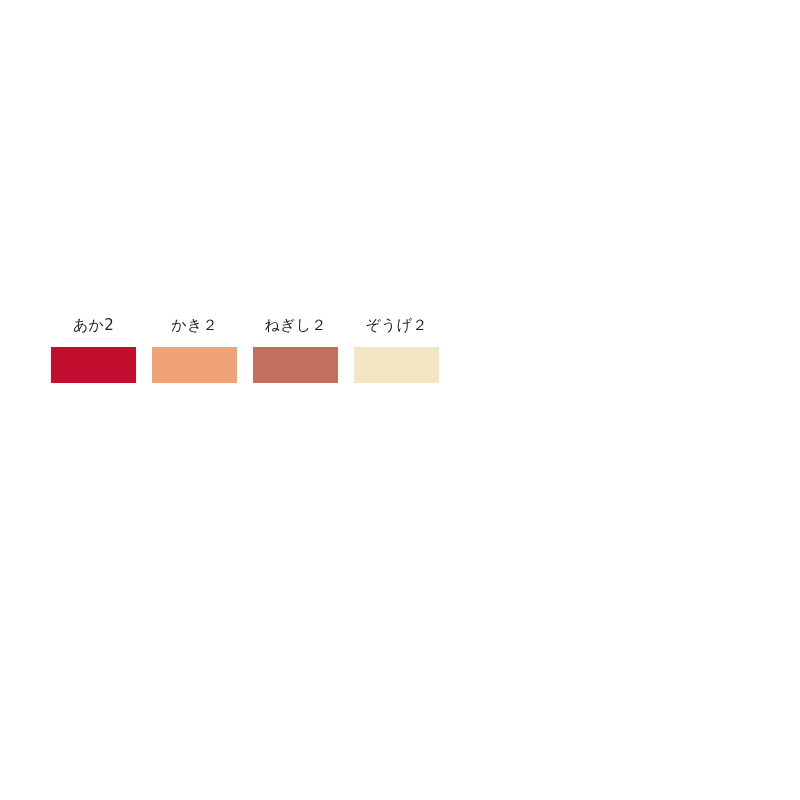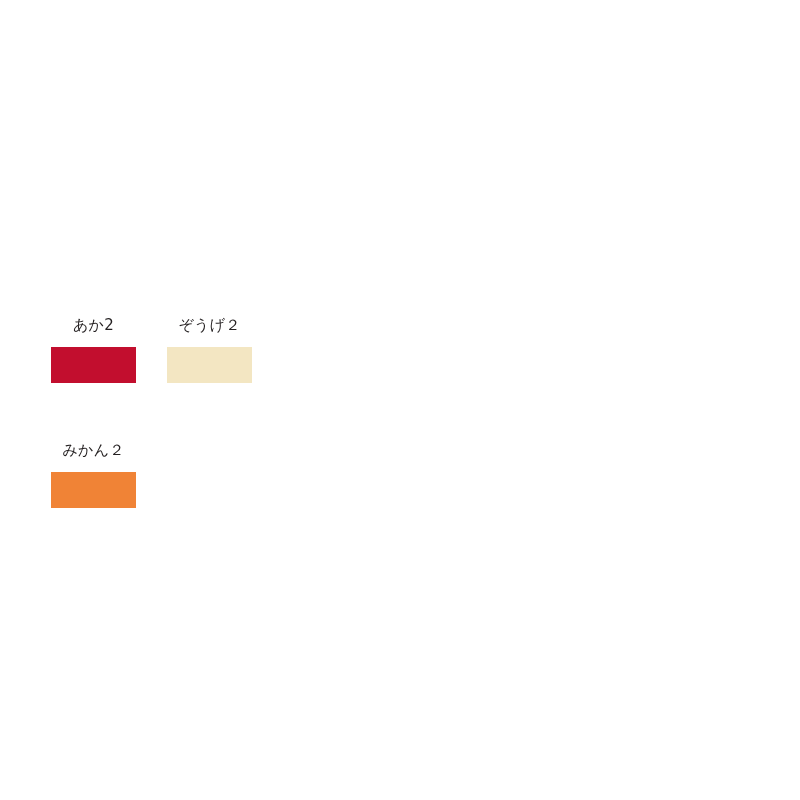--- a/index.html
+++ b/index.html
@@ -26,21 +26,20 @@
     left: 51px;
     top: 316px;
     width: 698px;
   }
 
   .swatch-row {
     display: flex;
     flex-direction: row;
     align-items: flex-start;
     margin-bottom: 58px;
-    gap: 15px;
   }
 
   .swatch-cell {
     width: 85px;
     margin-right: 16px;
     display: flex;
     flex-direction: column;
     align-items: center;
   }
   .swatch-cell:last-child {
@@ -71,26 +70,30 @@
 <div id="palette-page" style="background-color: rgb(255, 255, 255);">
 
   <div class="swatch-grid">
 
     <div class="swatch-row">
       <div class="swatch-cell">
         <div class="swatch-label">あか2</div>
         <div class="swatch-chip" style="background-color: rgb(194, 14, 46);"></div>
       </div>
       <div class="swatch-cell">
+        <div class="swatch-label">かき２</div>
+        <div class="swatch-chip" style="background-color: rgb(240, 163, 117);"></div>
+      </div>
+      <div class="swatch-cell">
+        <div class="swatch-label">ねぎし２</div>
+        <div class="swatch-chip" style="background-color: rgb(194, 112, 93);"></div>
+      </div>
+      <div class="swatch-cell">
         <div class="swatch-label">ぞうげ２</div>
         <div class="swatch-chip" style="background-color: rgb(243, 230, 194);"></div>
       </div>
     </div>
 
     <div class="swatch-row">
-      <div class="swatch-cell">
-        <div class="swatch-label">みかん２</div>
-        <div class="swatch-chip" style="background-color: rgb(240, 131, 54);"></div>
-      </div>
     </div>
 
   </div>
 </div>
 
 </body></html>

